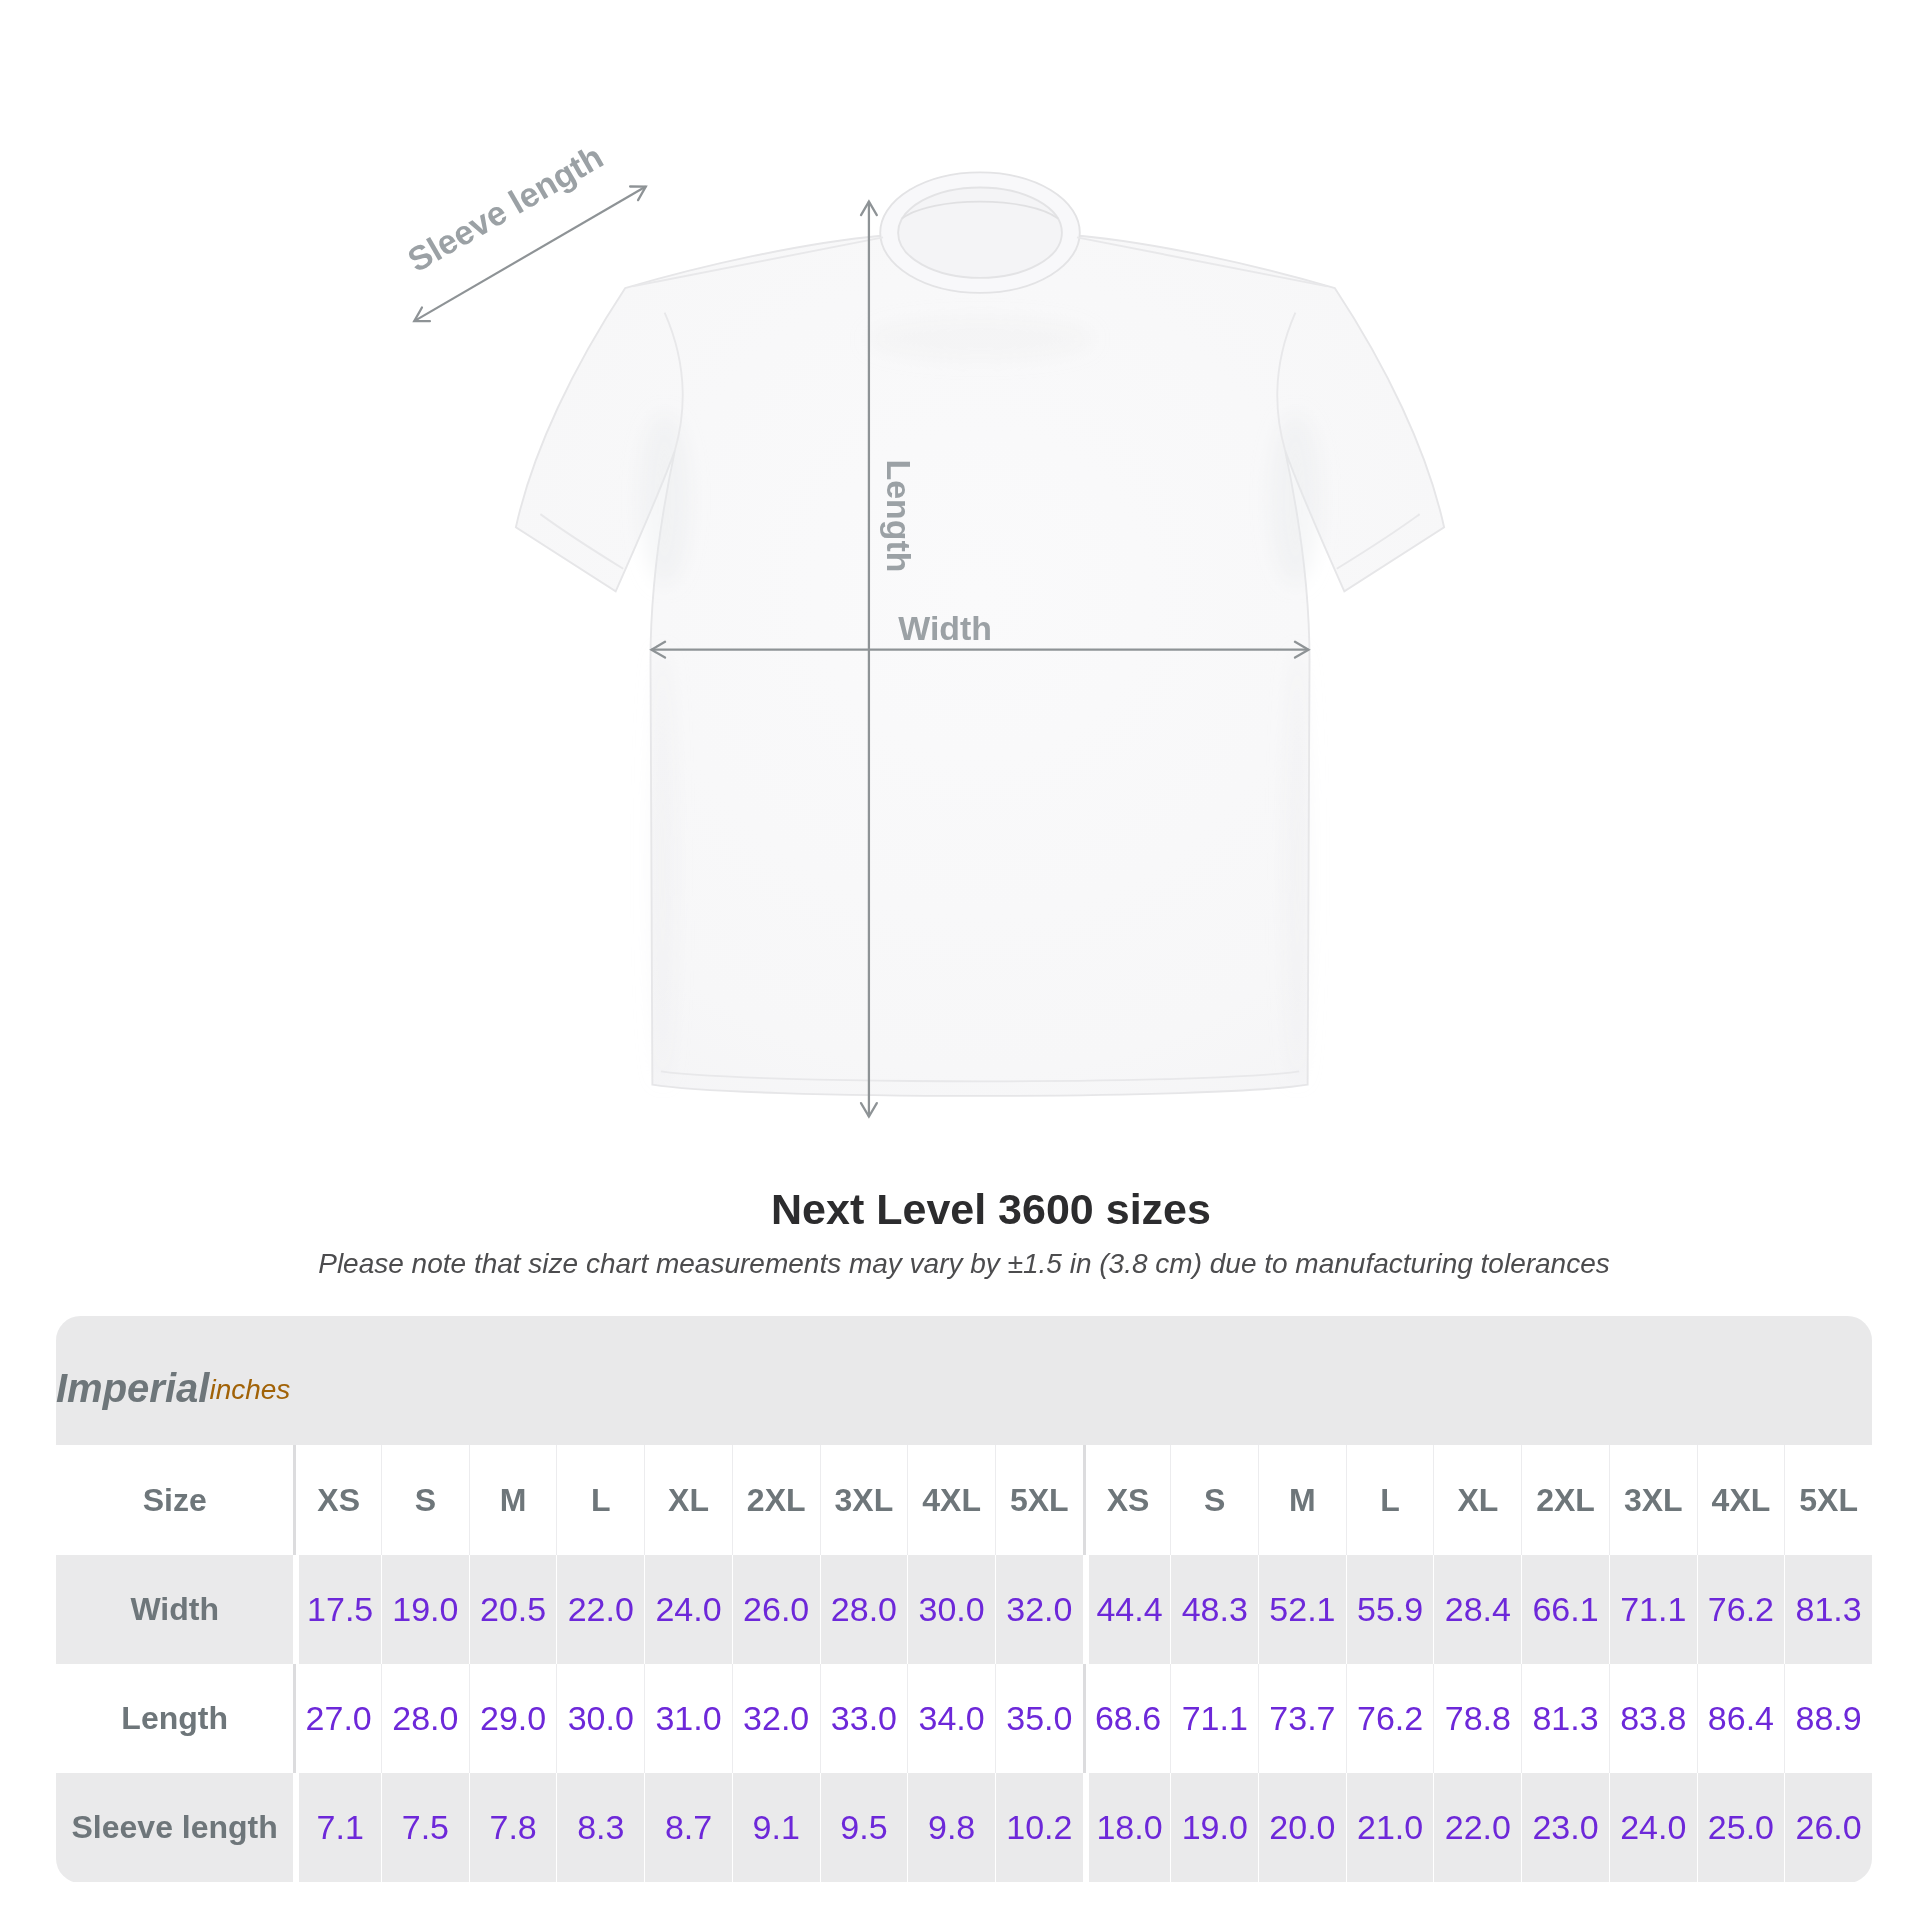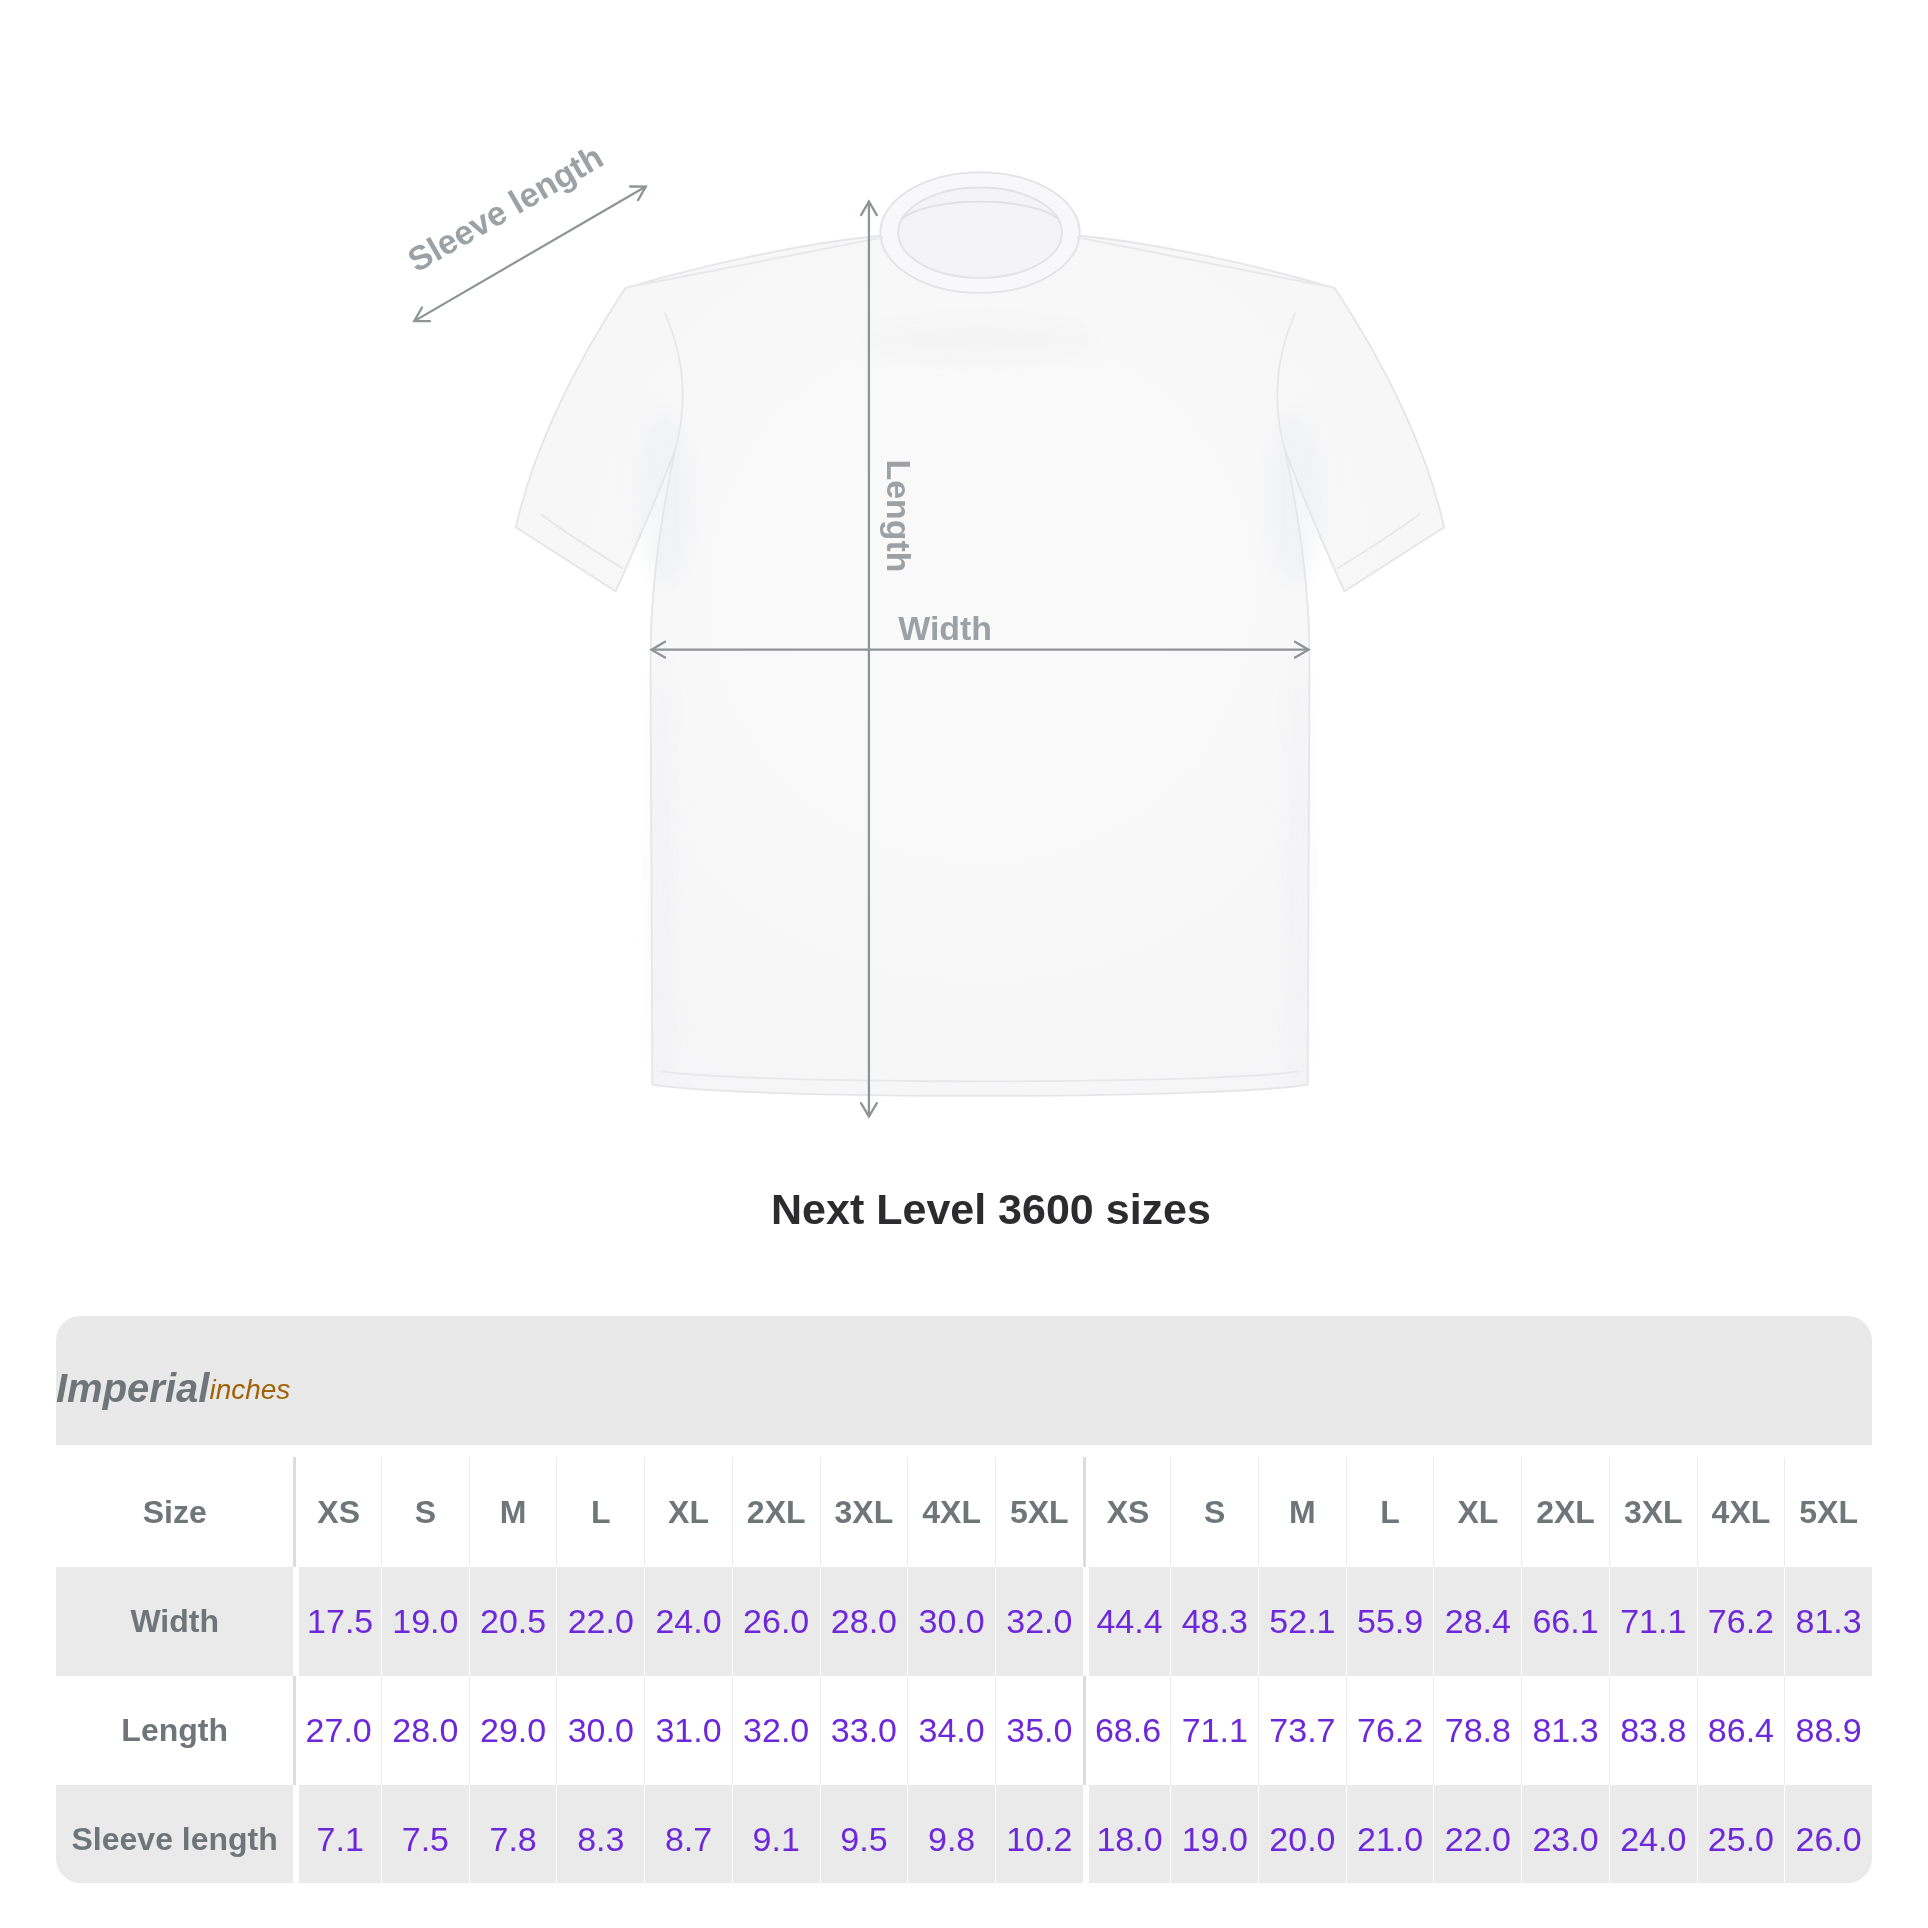--- a/index.html
+++ b/index.html
@@ -14,21 +14,21 @@
                  font-size:28px;font-style:italic;color:#4c4c4e;}
   .size-table{position:absolute;left:56px;top:1316px;width:1816px;height:567px;
               border-radius:24.5px;overflow:hidden;background:#ffffff;}
   .band{display:flex;height:129px;background:#e9e9ea;}
   .band-half{display:flex;flex-direction:row;align-items:center;justify-content:flex-start;padding-top:15px;box-sizing:border-box;}
   .band-half.left{width:56.52%;}
   .band-half.right{width:43.48%;}
   .g-name{font-size:40px;font-weight:bold;font-style:italic;color:#6e767a;line-height:47px;}
   .g-unit{font-size:28px;font-style:italic;color:#a16207;line-height:36px;margin-top:3.8px;}
   .row{display:flex;height:109px;}
-  .row.hdr{height:110px;background:#ffffff;margin-top:12px;}
+  .row.hdr{height:110px;background:#ffffff;}
   .r-white{background:#ffffff;}
   .r-gray{background:#eaeaeb;}
   .cell{display:flex;align-items:center;justify-content:center;box-sizing:border-box;}
   .c-label{width:13.07%;}
   .c-data{width:4.8295%;border-left:1.9px solid #ececee;}
   .row .sep{border-left-width:3.8px;border-left-color:#dcdcde;}
   .r-gray .c-data{border-left-color:#ffffff;}
   .r-gray .sep{border-left-width:6.6px;border-left-color:#ffffff;}
   .th,.rl{font-size:32px;font-weight:bold;color:#6e767a;}
   .num{font-size:34px;color:#6d28d9;}
@@ -99,20 +99,21 @@
       <line x1="692" y1="690" x2="1390" y2="690" marker-start="url(#arrowStart)" marker-end="url(#arrowEnd)"></line>
       <line x1="440" y1="341" x2="686" y2="198" marker-start="url(#arrowStart)" marker-end="url(#arrowEnd)"></line>
     </g>
 
     <text class="diag-label" transform="translate(543,232) rotate(-30)" text-anchor="middle">Sleeve length</text>
     <text class="diag-label" transform="translate(942,548) rotate(90)" text-anchor="middle">Length</text>
     <text class="diag-label" x="1004" y="680" text-anchor="middle">Width</text>
   </svg>
 
   <div class="page-title">Next Level 3600 sizes</div>
+  <div class="page-subtitle">Please note that size chart measurements may vary by ±1.5 in (3.8 cm) due to manufacturing tolerances</div>
 
   <div class="size-table">
     <div class="band">
       <div class="band-half left">
         <div class="g-name">Imperial</div>
         <div class="g-unit">inches</div>
       </div>
     </div>
     <div class="row hdr" id="size-header-row">
         <div class="cell c-label th">Size</div>

